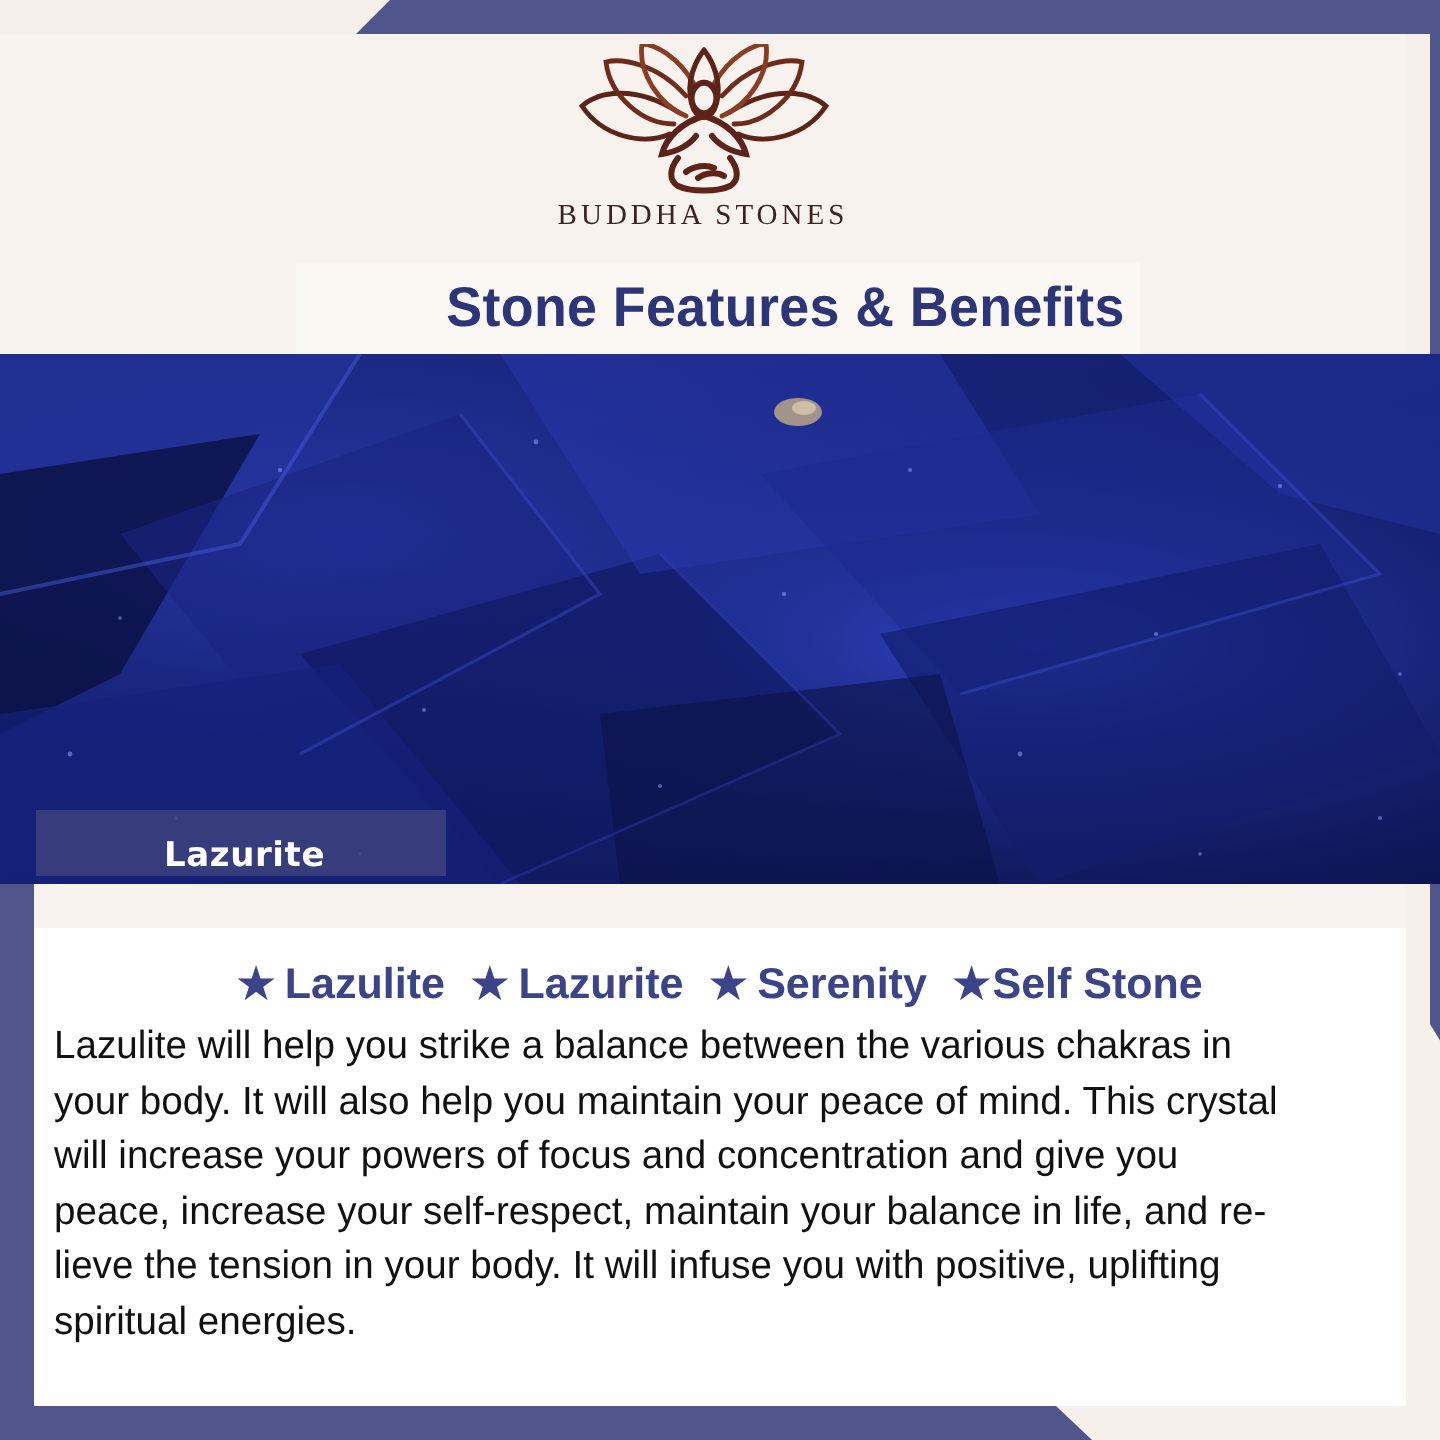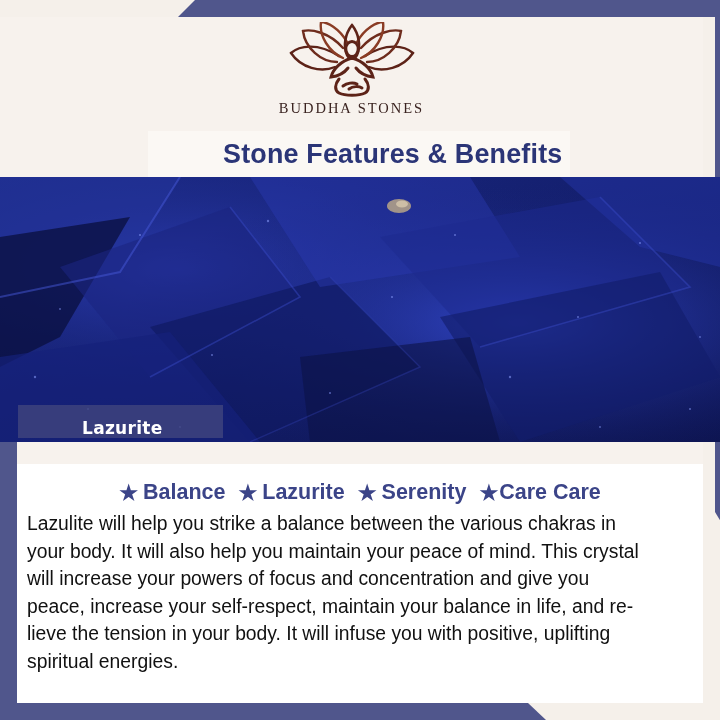--- a/index.html
+++ b/index.html
@@ -235,33 +235,33 @@
     <span class="name-text">Lazurite</span>
   </div>
 
   <div class="panel">
     <div class="panel-top-strip"></div>
   </div>
 
   <div class="benefits">
     <div class="benefit">
       <span class="star">★</span>
-      <span>Balance</span>
+      <span>Lazulite</span>
     </div>
     <div class="benefit">
       <span class="star">★</span>
       <span>Lazurite</span>
     </div>
     <div class="benefit">
       <span class="star">★</span>
       <span>Serenity</span>
     </div>
     <div class="benefit tight">
       <span class="star">★</span>
-      <span>Care Care</span>
+      <span>Self Stone</span>
     </div>
   </div>
 
   <div class="body-copy">
     <div>Lazulite will help you strike a balance between the various chakras in</div>
     <div>your body. It will also help you maintain your peace of mind. This crystal</div>
     <div>will increase your powers of focus and concentration and give you</div>
     <div>peace, increase your self-respect, maintain your balance in life, and re-</div>
     <div>lieve the tension in your body. It will infuse you with positive, uplifting</div>
     <div class="lastline">spiritual energies.</div>

